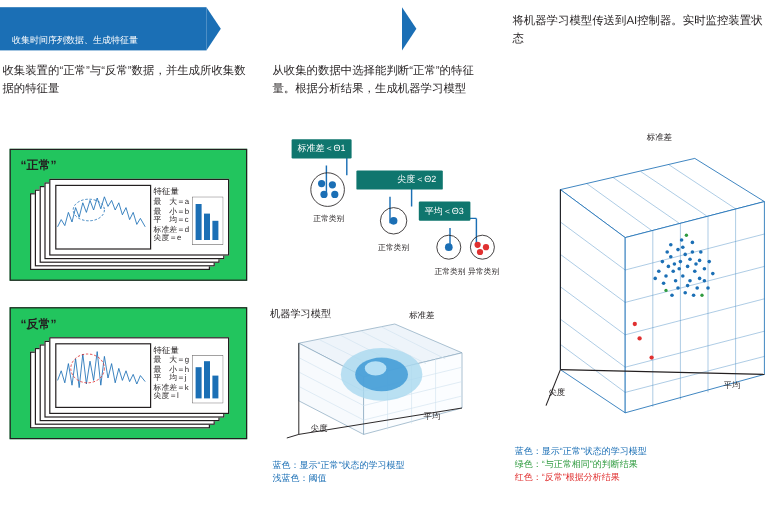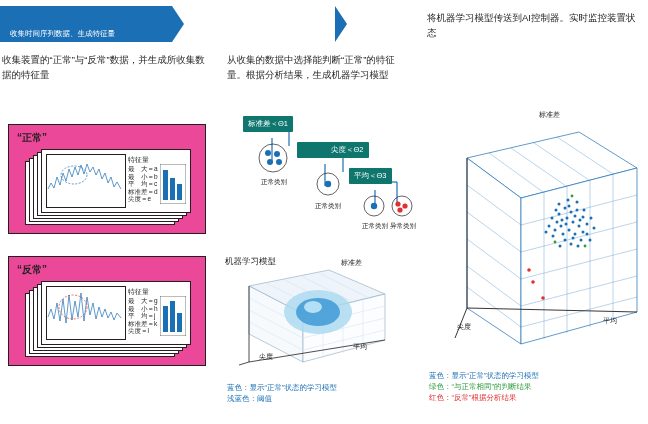--- a/index.html
+++ b/index.html
@@ -31,21 +31,21 @@
   }
   #h1 .bar{width:172px;} #h1 .arw{left:172px;}
   #h2 .bar{width:110px;} #h2 .arw{left:110px;}
   #h3 .bar{width:120px;} #h3 .arw{left:120px;}
 
   .desc{font-size:9.5px;line-height:15px;margin:10px 6px 0 2px;}
 
   
   .panel{
     position:absolute;left:8px;width:198px;
-    border:1px solid #231f20;background:#ec4899;box-sizing:border-box;
+    border:1px solid #231f20;background:#22c55e;box-sizing:border-box;
   }
   #panelNormal{top:124px;height:110px;}
   #panelAbnormal{top:256px;height:110px;}
   .panel .ptitle{position:absolute;left:8px;top:6px;font-size:10px;font-weight:bold;}
   .stack{position:absolute;left:16px;top:24px;width:172px;height:76px;}
   .card{
     position:absolute;border:1px solid #231f20;background:#fff;
     width:148px;height:62px;
   }
   .card.c1{left:16px;top:0;} .card.c2{left:12px;top:3px;}

